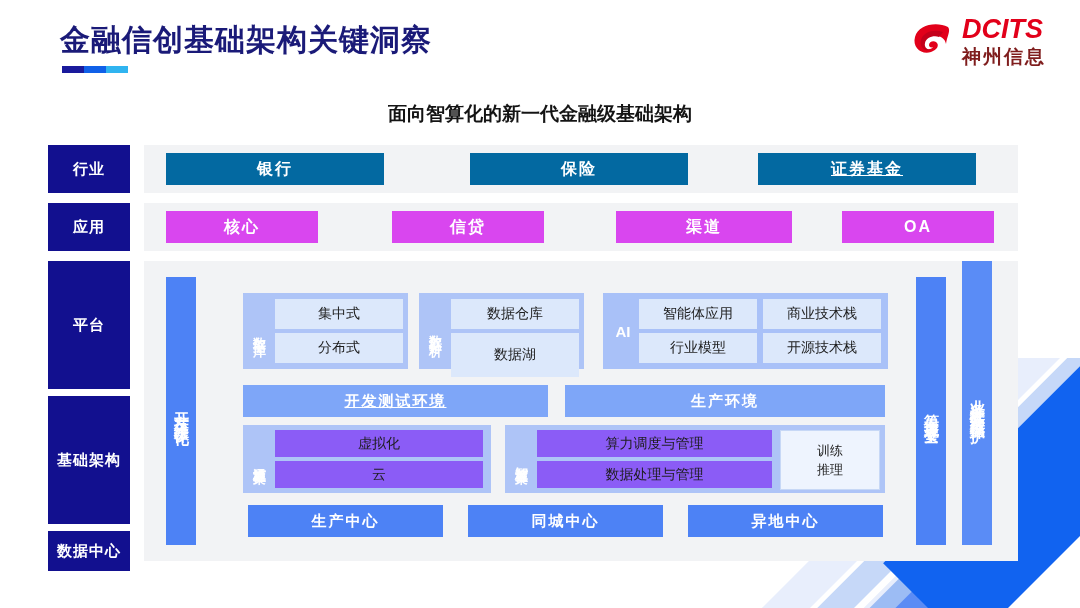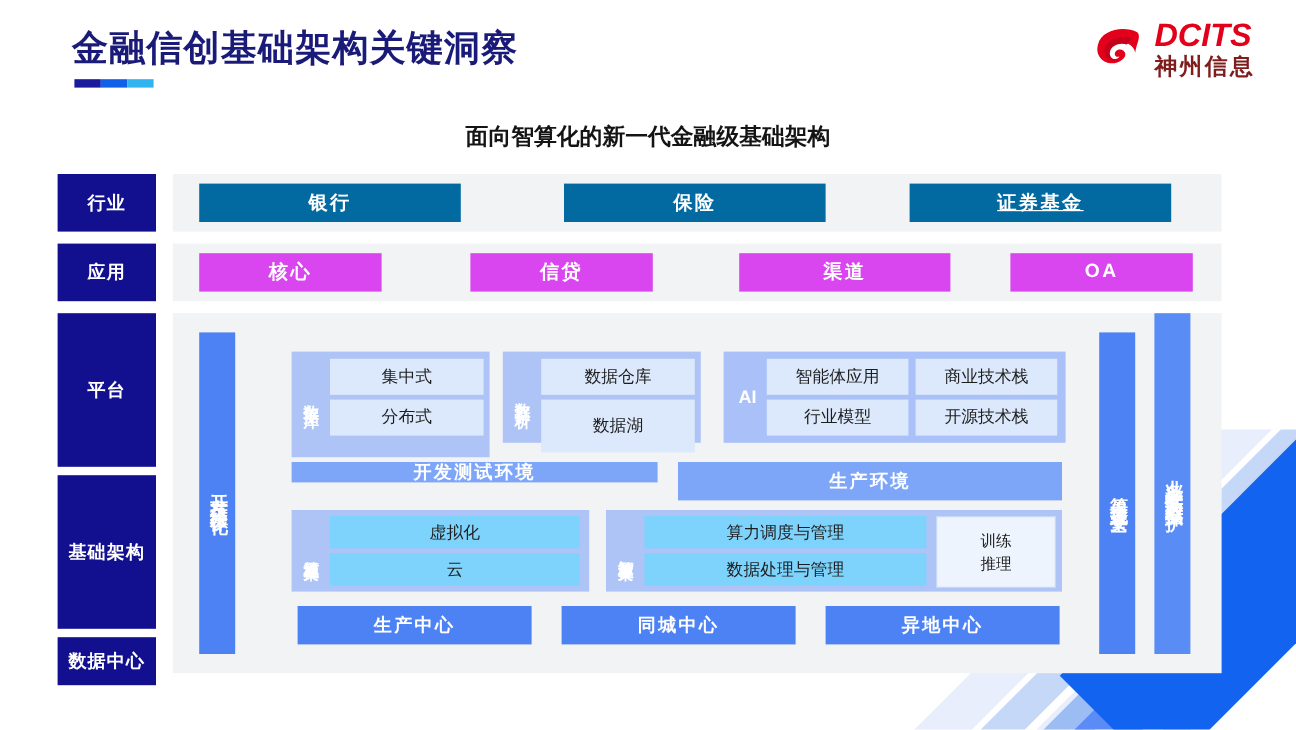--- a/index.html
+++ b/index.html
@@ -78,21 +78,21 @@
   .btn-app{background:#d946ef;font-size:16px;letter-spacing:2px;}
   .bar-blue{background:#4d82f5;color:#fff;font-size:15px;font-weight:bold;letter-spacing:2px;}
   .bar-blue-mid{background:#7ea6f8;color:#fff;font-size:15px;font-weight:bold;letter-spacing:2px;}
   .group-box{background:#aec4f7;}
   .group-label{color:#fff;font-size:13px;font-weight:bold;}
   .inner-tile{
     background:#dce8fb;color:#1d1d1d;font-size:14px;font-weight:normal;
     display:flex;align-items:center;justify-content:center;
   }
   .inner-tile-b{
-    background:#7dd3fc;color:#1d1d1d;font-size:14px;
+    background:#8b5cf6;color:#1d1d1d;font-size:14px;
     display:flex;align-items:center;justify-content:center;
   }
   .ai-box{background:#a9c1f8;}
   .train-box{
     background:#eef4fe;border:1px solid #c7d8f6;color:#1d1d1d;font-size:13px;
     display:flex;flex-direction:column;align-items:center;justify-content:center;
     line-height:1.5;
   }
   .side-vert{
     background:#4d82f5;color:#fff;font-size:15px;font-weight:bold;
@@ -189,41 +189,41 @@
     <span>开发运维一体化</span>
   </div>
 
   <div class="abs vcell side-vert" style="left:916px;top:277px;width:30px;height:268px;z-index:2;">
     <span>等保合规安全</span>
   </div>
   <div class="abs vcell side-vert-lite" style="left:962px;top:261px;width:30px;height:284px;z-index:2;">
     <span>业务连续性及数据保护</span>
   </div>
 
-  <div class="abs group-box" style="left:243px;top:293px;width:165px;height:88px;z-index:2;">
+  <div class="abs group-box" style="left:243px;top:293px;width:165px;height:76px;z-index:2;">
     <div class="vcell group-label" style="position:absolute;left:4px;top:6px;width:24px;height:64px;">数据库</div>
     <div class="inner-tile" style="position:absolute;left:32px;top:6px;width:128px;height:30px;">集中式</div>
     <div class="inner-tile" style="position:absolute;left:32px;top:40px;width:128px;height:30px;">分布式</div>
   </div>
 
   <div class="abs group-box" style="left:419px;top:293px;width:165px;height:76px;z-index:2;">
     <div class="vcell group-label" style="position:absolute;left:4px;top:6px;width:24px;height:64px;">数据分析</div>
     <div class="inner-tile" style="position:absolute;left:32px;top:6px;width:128px;height:30px;">数据仓库</div>
     <div class="inner-tile" style="position:absolute;left:32px;top:40px;width:128px;height:44px;">数据湖</div>
   </div>
 
   <div class="abs ai-box" style="left:603px;top:293px;width:285px;height:76px;z-index:2;">
     <div style="position:absolute;left:6px;top:0;width:28px;height:76px;display:flex;align-items:center;justify-content:center;color:#fff;font-size:15px;font-weight:bold;">AI</div>
     <div class="inner-tile" style="position:absolute;left:36px;top:6px;width:118px;height:30px;">智能体应用</div>
     <div class="inner-tile" style="position:absolute;left:160px;top:6px;width:118px;height:30px;">商业技术栈</div>
     <div class="inner-tile" style="position:absolute;left:36px;top:40px;width:118px;height:30px;">行业模型</div>
     <div class="inner-tile" style="position:absolute;left:160px;top:40px;width:118px;height:30px;">开源技术栈</div>
   </div>
 
-  <div class="abs cell bar-blue-mid" style="left:243px;top:385px;width:305px;height:17px;z-index:2;">
+  <div class="abs cell bar-blue-mid" style="left:243px;top:385px;width:305px;height:32px;z-index:2;text-decoration:underline;">
     <span>开发测试环境</span>
   </div>
   <div class="abs cell bar-blue-mid" style="left:565px;top:385px;width:320px;height:32px;z-index:2;">
     <span>生产环境</span>
   </div>
 
   <div class="abs group-box" style="left:243px;top:425px;width:248px;height:68px;z-index:2;">
     <div class="vcell group-label" style="position:absolute;left:4px;top:4px;width:24px;height:60px;letter-spacing:1px;">通算框架</div>
     <div class="inner-tile-b" style="position:absolute;left:32px;top:5px;width:208px;height:27px;">虚拟化</div>
     <div class="inner-tile-b" style="position:absolute;left:32px;top:36px;width:208px;height:27px;">云</div>

